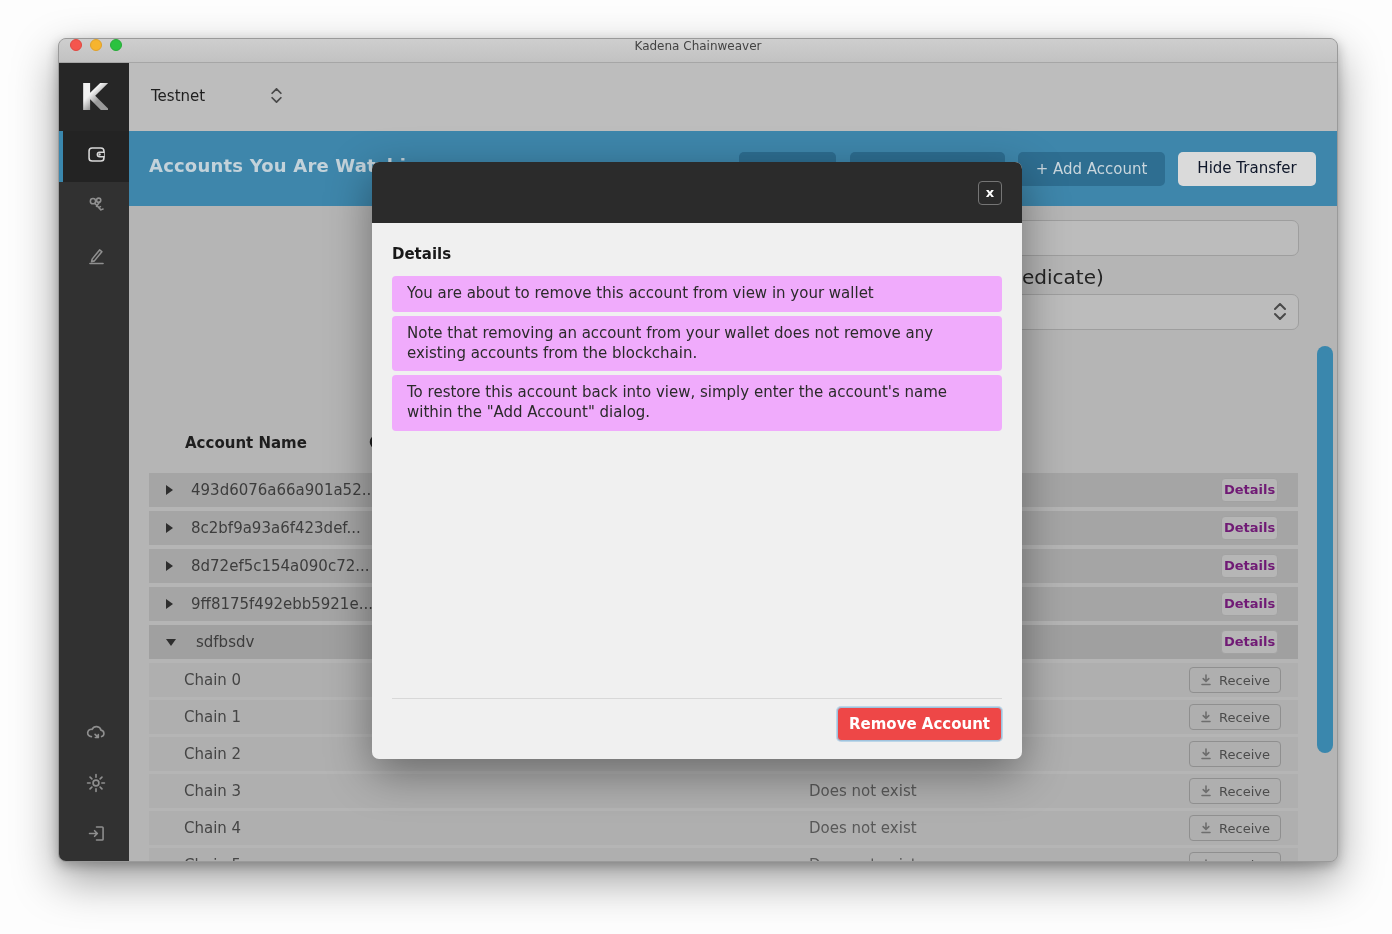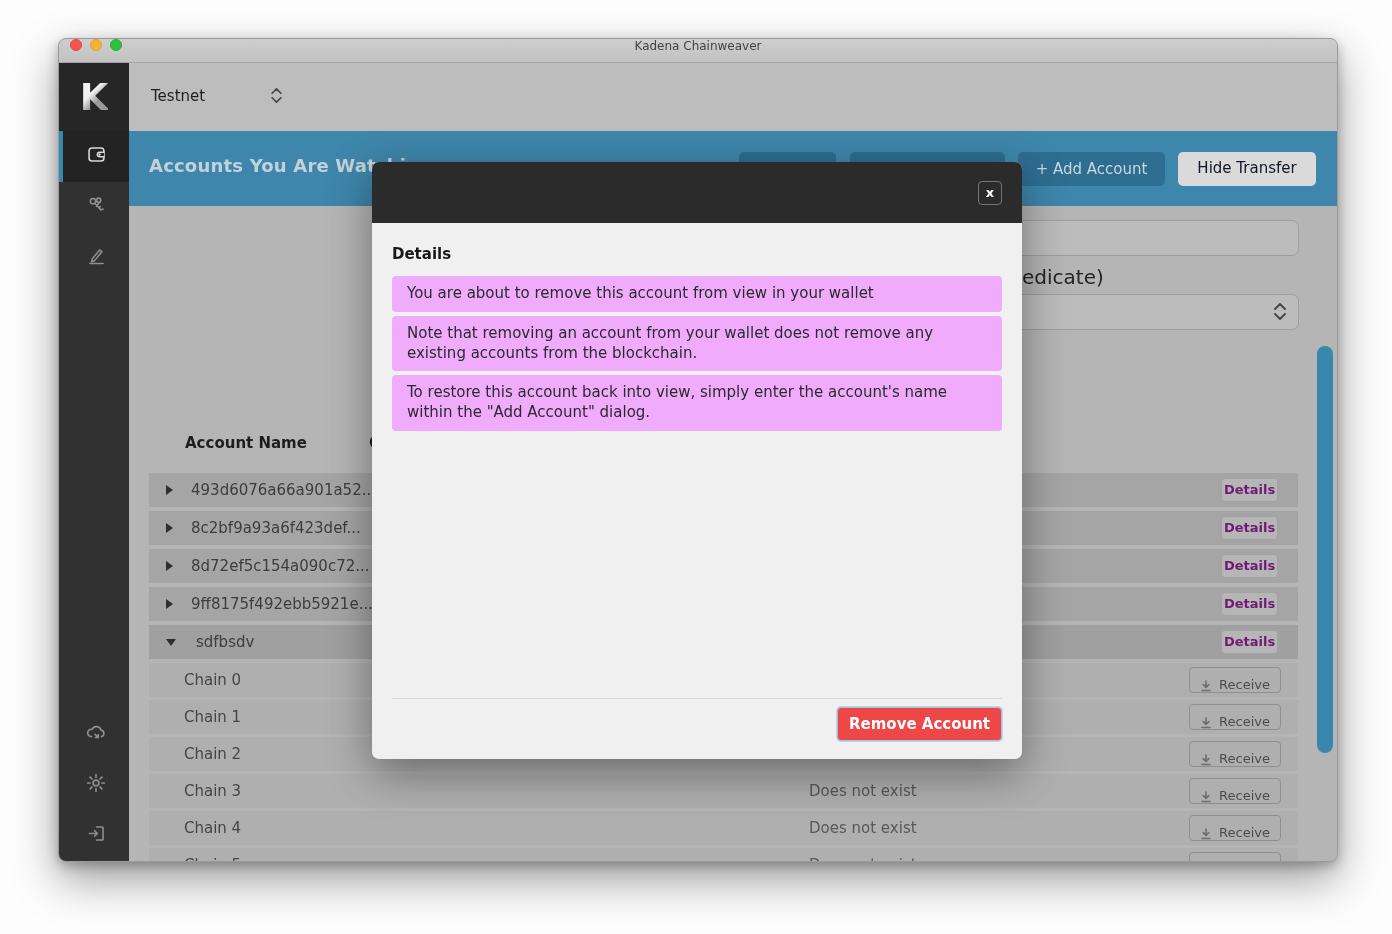--- a/index.html
+++ b/index.html
@@ -72,21 +72,21 @@
   .row.chainrow { margin-bottom:3px; background:#afafaf; color:#454545; }
   .tri { width:0; height:0; margin-left:17px; margin-right:18px; }
   .tri.right { border-left:7px solid #2e2e2e; border-top:5px solid transparent; border-bottom:5px solid transparent; }
   .tri.down  { border-top:7px solid #2e2e2e; border-left:5px solid transparent; border-right:5px solid transparent; margin-right:20px;}
   .chain-label { margin-left:35px; }
   .chain-status { position:absolute; left:660px; color:#585858; }
   .btn-details { position:absolute; right:20px; top:5px; width:57px; height:24px; line-height:22px;
     background:#b6b6b6; border:1px solid #a2a2a2; border-radius:4px; font-size:13px; color:#701a75; text-align:center;font-weight:bold; }
   .btn-receive { position:absolute; right:17px; top:4px; width:92px; height:26px;
     border:1px solid #8f8f8f; border-radius:4px; font-size:13px; color:#4c4c4c;
-    display:flex; align-items:flex-end; justify-content:center; gap:7px; background:transparent; }
+    display:flex; align-items:center; justify-content:center; gap:7px; background:transparent; }
   .btn-receive svg { stroke:#6e6e6e; fill:none; stroke-width:1.6; stroke-linecap:round; }
 
   .scroll-thumb { position:absolute; right:4px; top:140px; width:16px; height:407px;
     background:#3a87ad; border-radius:8px; }
 
   
   .modal { position:absolute; left:313px; top:123px; width:650px; height:597px;
     border-radius:7px; overflow:hidden; background:#f0f0f0;
     box-shadow:0 14px 45px rgba(0,0,0,.4); display:flex; flex-direction:column; z-index:50; }
   .modal-header { height:61px; background:#2b2b2b; display:flex; align-items:center; flex:0 0 61px; }

